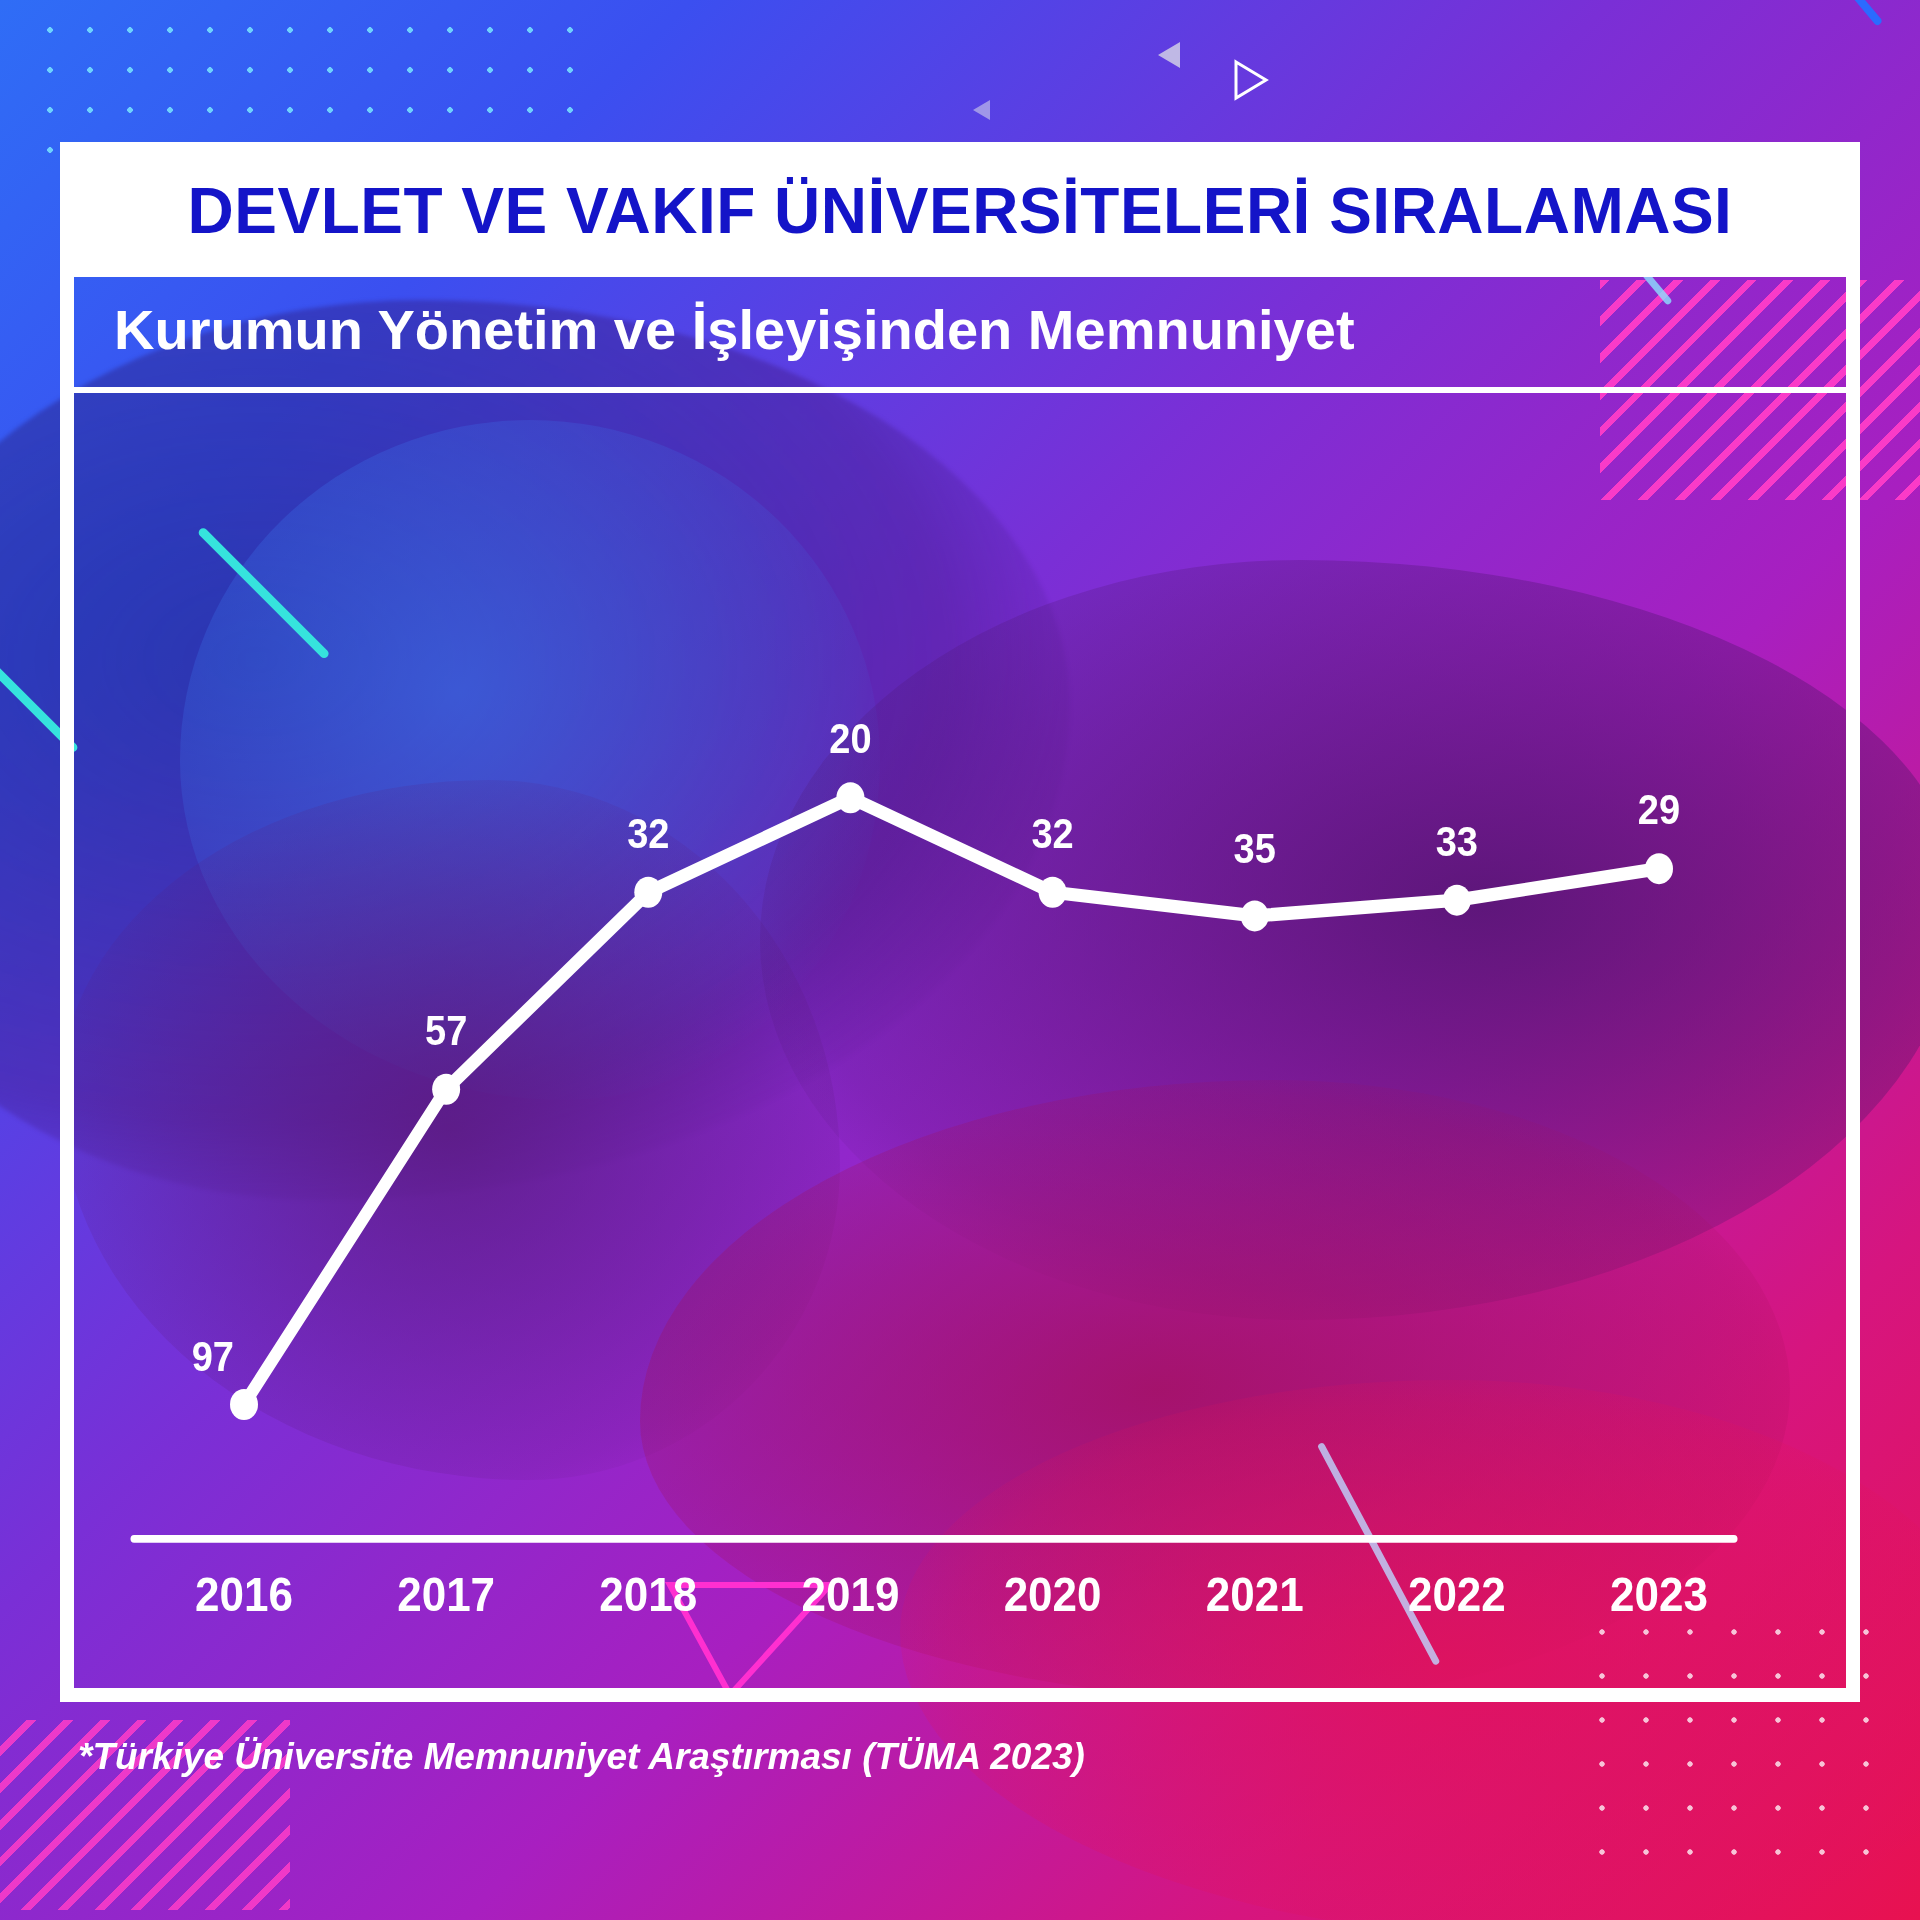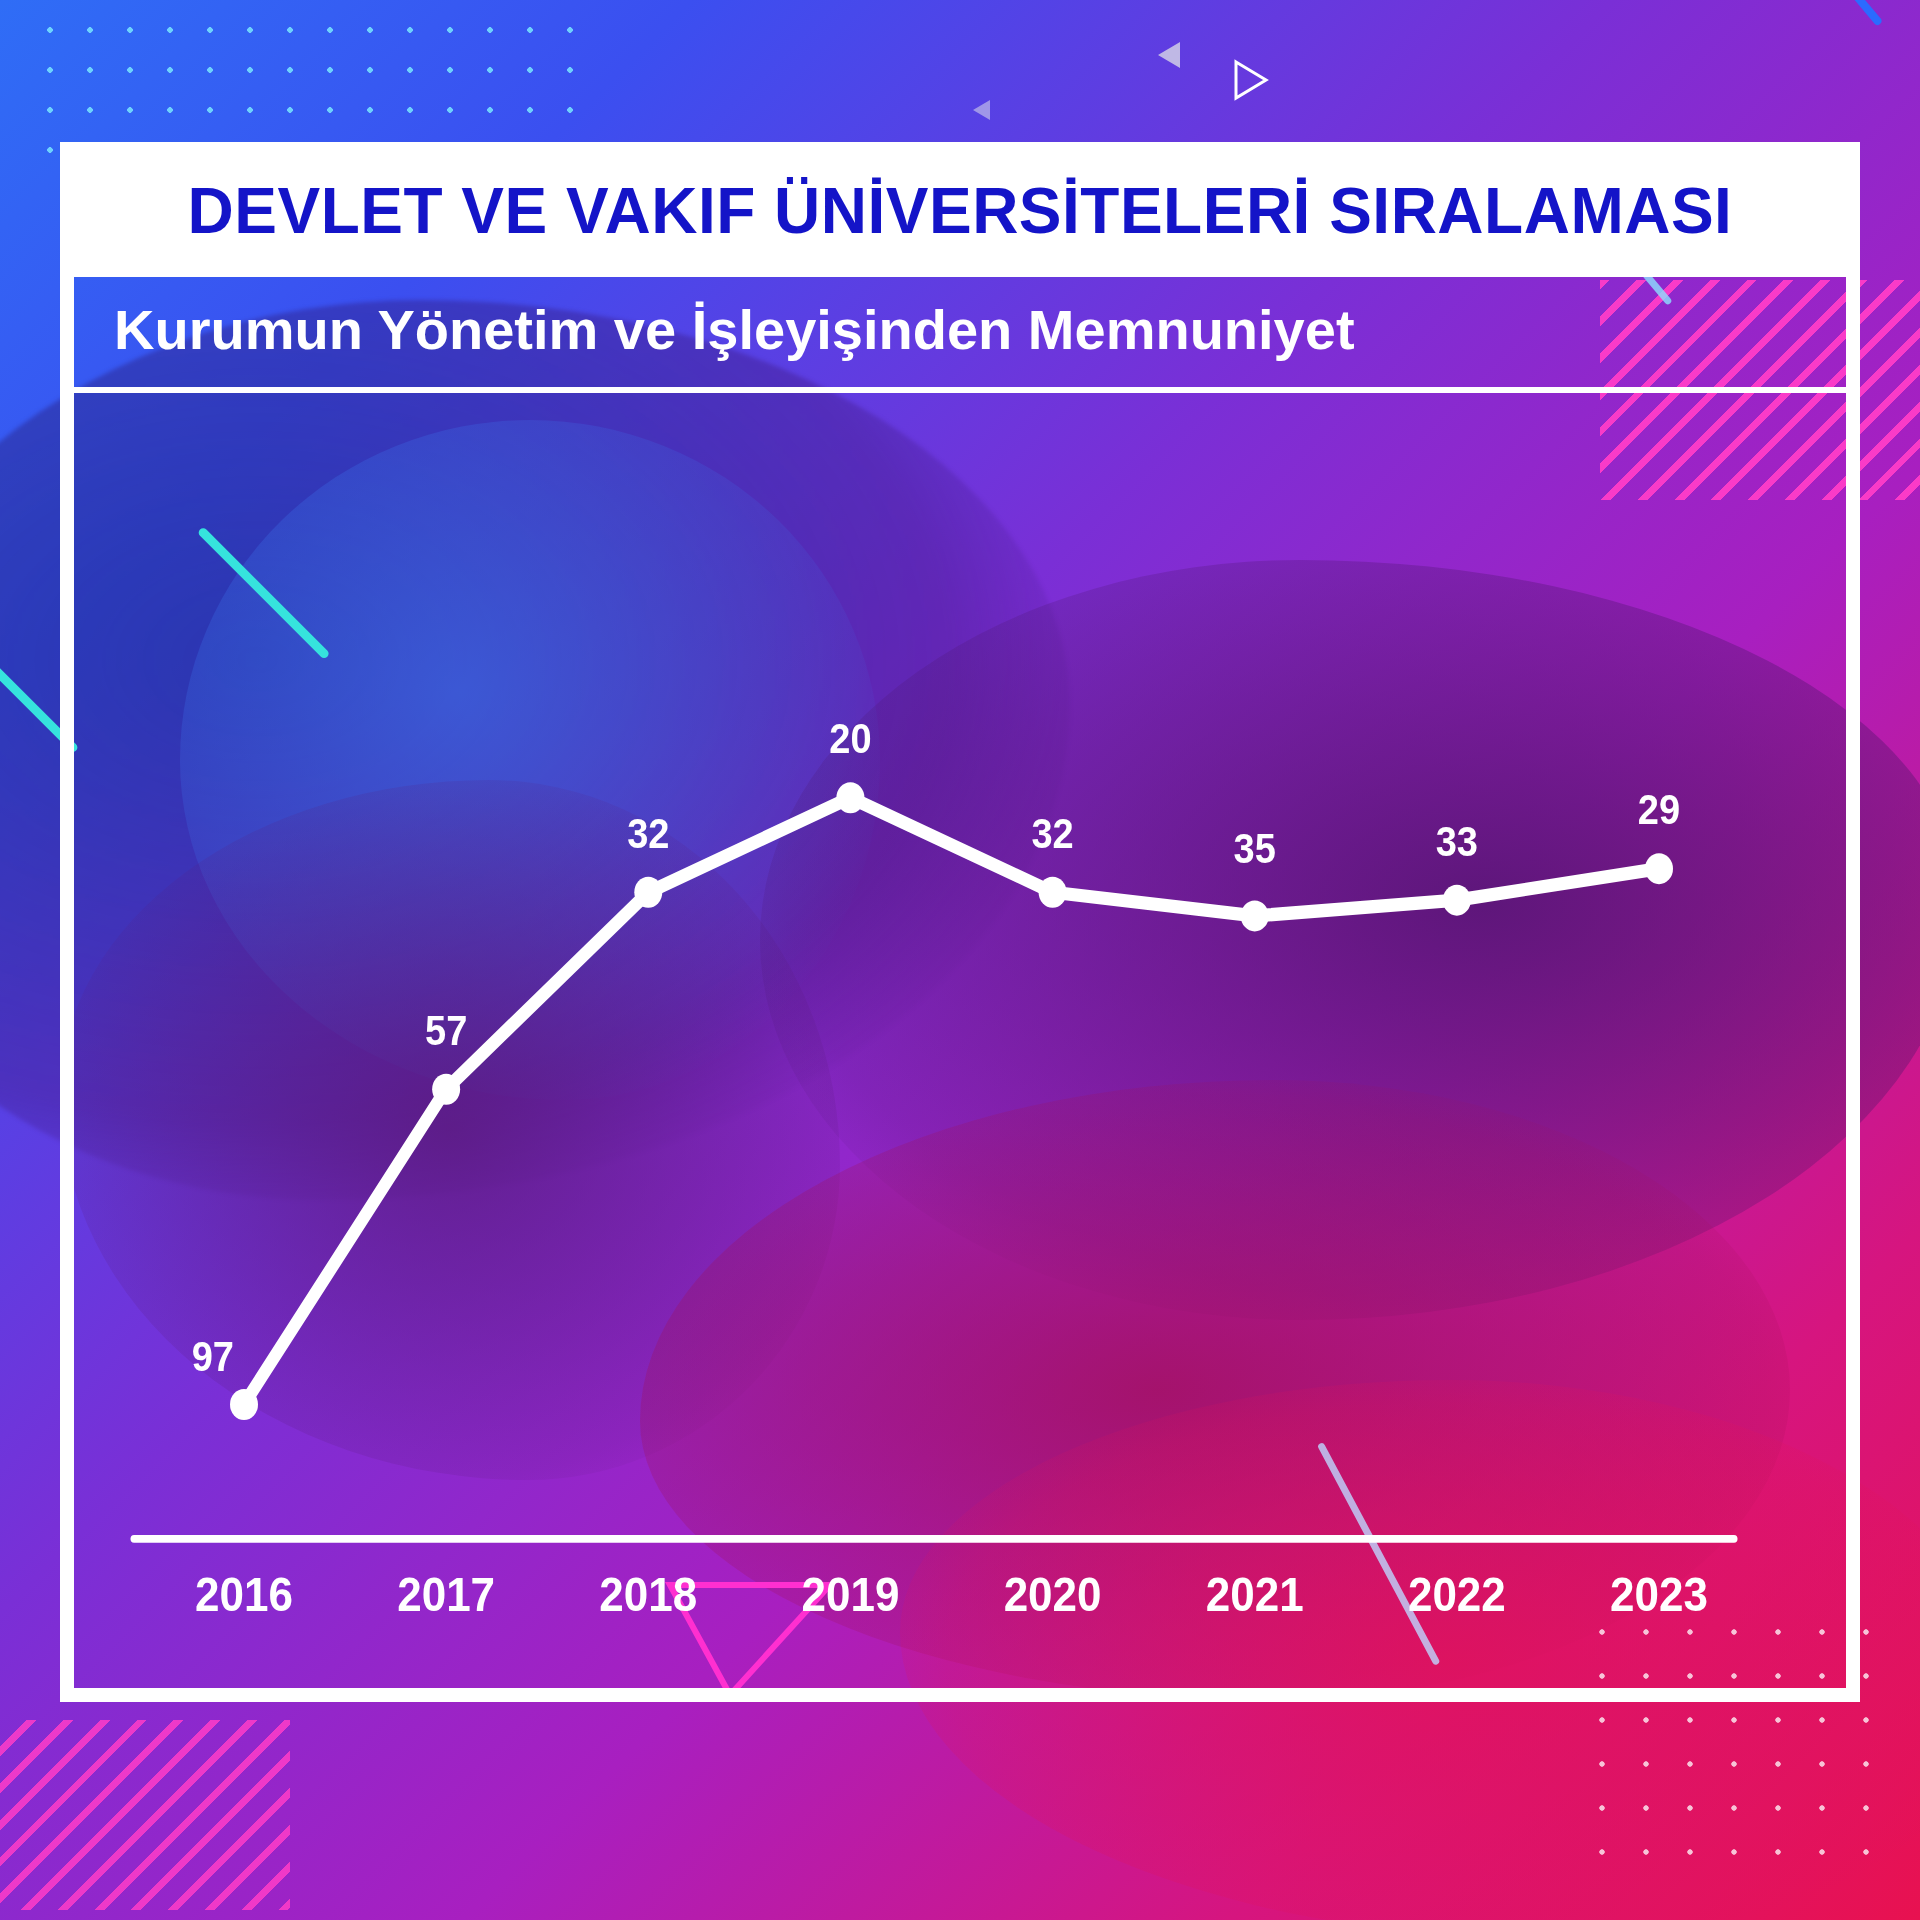--- a/index.html
+++ b/index.html
@@ -299,14 +299,15 @@
               <text x="1180.7142857142858" y="1100" text-anchor="middle" fill="#ffffff" font-size="44" font-weight="bold" font-family="&quot;Liberation Sans&quot;, sans-serif">2021</text>
               <text x="1382.857142857143" y="1100" text-anchor="middle" fill="#ffffff" font-size="44" font-weight="bold" font-family="&quot;Liberation Sans&quot;, sans-serif">2022</text>
               <text x="1585" y="1100" text-anchor="middle" fill="#ffffff" font-size="44" font-weight="bold" font-family="&quot;Liberation Sans&quot;, sans-serif">2023</text>
             </g>
         </svg>
       </div>
 
     </div>
   </div>
 
+  <div class="footnote">*Türkiye Üniversite Memnuniyet Araştırması (TÜMA 2023)</div>
 
 </div>
 
 </body></html>

